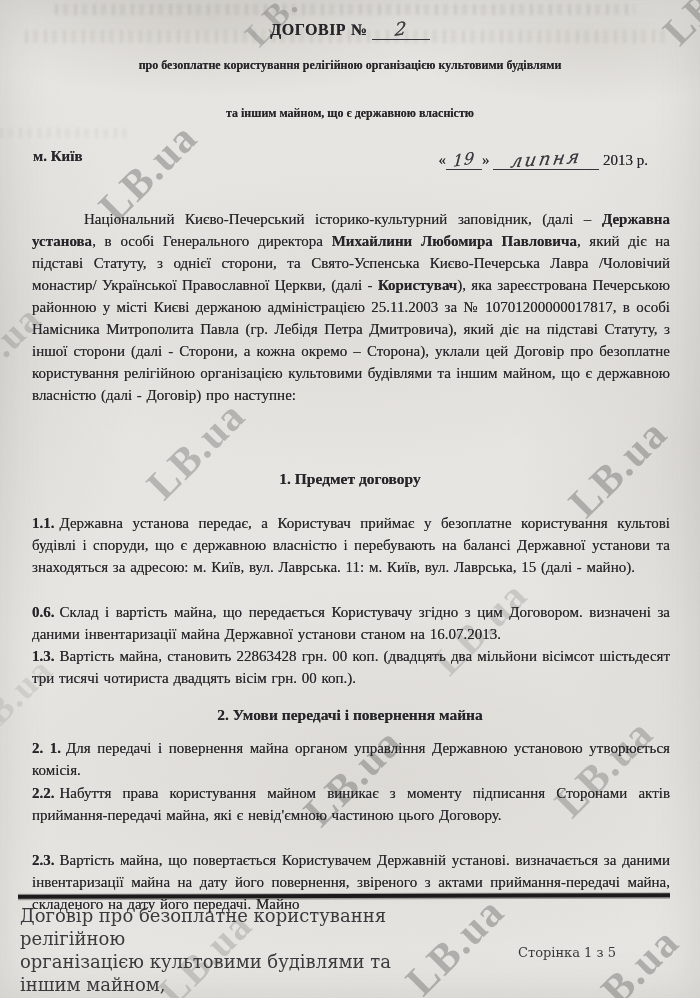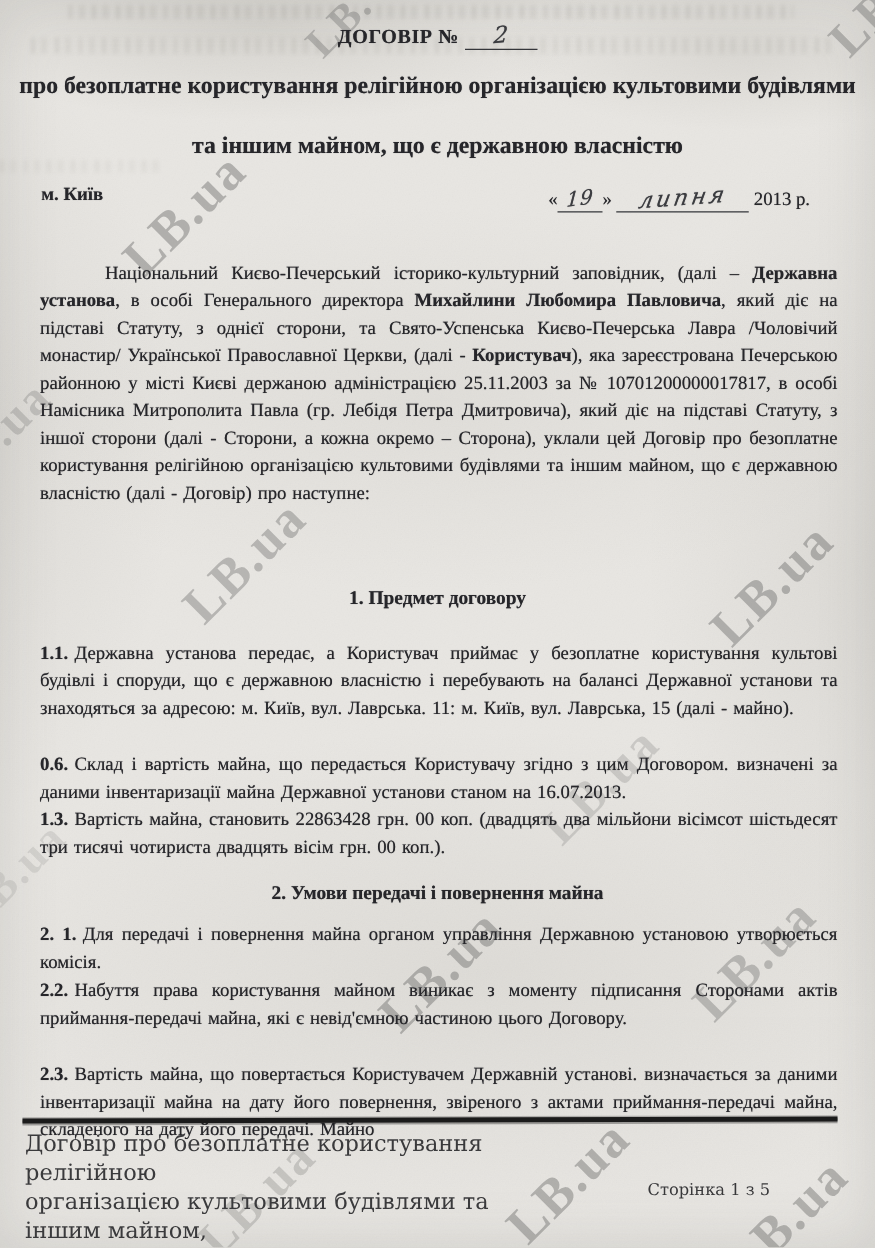--- a/index.html
+++ b/index.html
@@ -22,21 +22,21 @@
       rgba(120,117,109,.35) 8px 13px, transparent 13px 19px);}
   .txt{text-shadow:0 0 .6px rgba(30,30,35,.65);}
   .center{left:0;width:100%;text-align:center;position:absolute;}
   .bold{font-weight:bold;}
   .title-row{top:18px;font-size:16px;letter-spacing:.5px;}
   .u-slot{display:inline-block;border-bottom:1.6px solid #35363a;text-align:center;vertical-align:baseline;}
   .hand{font-family:"DejaVu Serif",serif;font-style:italic;color:#3b3c40;display:inline-block;}
   .hand-num{font-size:18px;transform:rotate(-6deg) skewX(-10deg);}
   .hand-day{font-size:16px;transform:rotate(-8deg) skewX(-12deg);letter-spacing:1px;}
   .hand-month{font-size:18px;transform:rotate(-4deg) skewX(-14deg);letter-spacing:2.5px;}
-  .subtitle{font-size:19px;}
+  .subtitle{font-size:12px;}
   .place{position:absolute;left:33px;top:148px;font-size:15px;font-weight:bold;}
   .dateline{position:absolute;right:52px;top:148px;font-size:15px;}
   .flow{position:absolute;left:32px;width:638px;text-align:justify;font-size:15px;line-height:22px;word-spacing:1px;}
   .preamble{top:208px;text-indent:52px;}
   .heading{position:absolute;font-size:15.5px;text-align:center;}
   .num{font-weight:bold;margin-right:5px;}
   .divider{position:absolute;left:18px;top:894px;width:652px;height:4px;background:#1b1b1b;
     box-shadow:0 1.5px 0 rgba(20,20,20,.35), 0 -1px 0 rgba(20,20,20,.25);transform:rotate(-.15deg);}
   .footer-note{position:absolute;left:20px;top:904px;width:420px;
     font-family:"DejaVu Serif",serif;font-size:18px;line-height:23px;color:#3a3a3c;}

